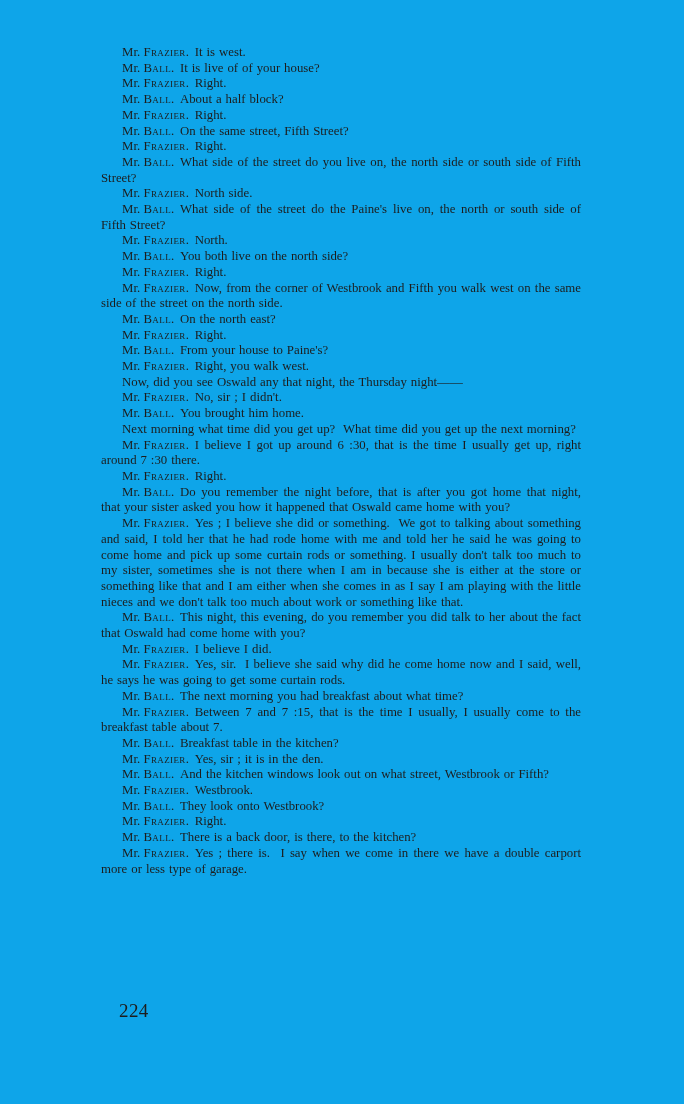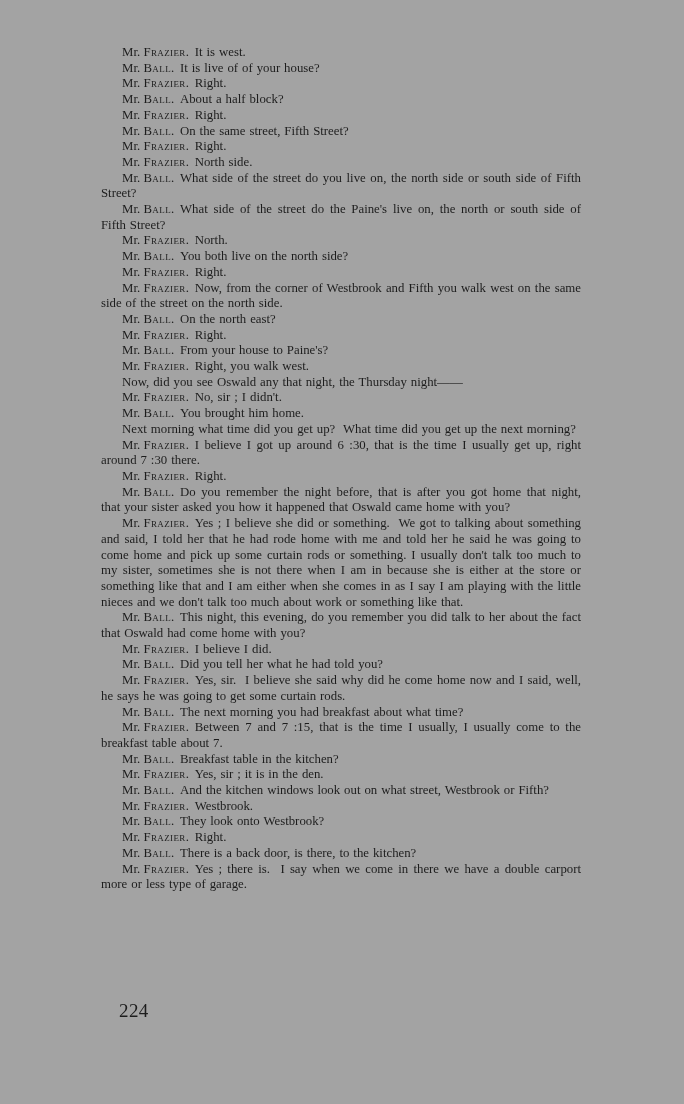--- a/index.html
+++ b/index.html
@@ -1,21 +1,21 @@
 <!DOCTYPE html>
 <html><head>
 <meta charset="utf-8">
 <style>
   html, body { margin: 0; padding: 0; background: #e8e8e8; }
   .page {
     position: relative;
     width: 684px;
     height: 1104px;
     margin: 0 auto;
-    background: #a3a3a3;
+    background: #0ea5e9;
     color: #1d1d1d;
     font-family: "Liberation Serif", "DejaVu Serif", serif;
     overflow: hidden;
   }
   .text-block {
     position: absolute;
     left: 101px;
     top: 45px;
     width: 480px;
     font-size: 12.8px;
@@ -53,23 +53,23 @@
   <p class="line"><span class="speaker"><span class="speaker-honorific">Mr.</span><span class="speaker-surname">Frazier.</span></span><span class="utterance">Right.</span></p>
 
   <p class="line"><span class="speaker"><span class="speaker-honorific">Mr.</span><span class="speaker-surname">Ball.</span></span><span class="utterance">About a half block?</span></p>
 
   <p class="line"><span class="speaker"><span class="speaker-honorific">Mr.</span><span class="speaker-surname">Frazier.</span></span><span class="utterance">Right.</span></p>
 
   <p class="line"><span class="speaker"><span class="speaker-honorific">Mr.</span><span class="speaker-surname">Ball.</span></span><span class="utterance">On the same street, Fifth Street?</span></p>
 
   <p class="line"><span class="speaker"><span class="speaker-honorific">Mr.</span><span class="speaker-surname">Frazier.</span></span><span class="utterance">Right.</span></p>
 
+  <p class="line"><span class="speaker"><span class="speaker-honorific">Mr.</span><span class="speaker-surname">Ball.</span></span><span class="utterance">What side of the street do you live on, the north side or south side of Fifth Street?</span></p>
+
   <p class="line"><span class="speaker"><span class="speaker-honorific">Mr.</span><span class="speaker-surname">Frazier.</span></span><span class="utterance">North side.</span></p>
-
-  <p class="line"><span class="speaker"><span class="speaker-honorific">Mr.</span><span class="speaker-surname">Ball.</span></span><span class="utterance">What side of the street do you live on, the north side or south side of Fifth Street?</span></p>
 
   <p class="line"><span class="speaker"><span class="speaker-honorific">Mr.</span><span class="speaker-surname">Ball.</span></span><span class="utterance">What side of the street do the Paine's live on, the north or south side of Fifth Street?</span></p>
 
   <p class="line"><span class="speaker"><span class="speaker-honorific">Mr.</span><span class="speaker-surname">Frazier.</span></span><span class="utterance">North.</span></p>
 
   <p class="line"><span class="speaker"><span class="speaker-honorific">Mr.</span><span class="speaker-surname">Ball.</span></span><span class="utterance">You both live on the north side?</span></p>
 
   <p class="line"><span class="speaker"><span class="speaker-honorific">Mr.</span><span class="speaker-surname">Frazier.</span></span><span class="utterance">Right.</span></p>
 
 
@@ -98,21 +98,20 @@
   <p class="line"><span class="speaker"><span class="speaker-honorific">Mr.</span><span class="speaker-surname">Frazier.</span></span><span class="utterance">Right.</span></p>
 
   <p class="line"><span class="speaker"><span class="speaker-honorific">Mr.</span><span class="speaker-surname">Ball.</span></span><span class="utterance">Do you remember the night before, that is after you got home that night, that your sister asked you how it happened that Oswald came home with you?</span></p>
 
   <p class="line"><span class="speaker"><span class="speaker-honorific">Mr.</span><span class="speaker-surname">Frazier.</span></span><span class="utterance">Yes ; I believe she did or something.&nbsp; We got to talking about something and said, I told her that he had rode home with me and told her he said he was going to come home and pick up some curtain rods or something. I usually don't talk too much to my sister, sometimes she is not there when I am in because she is either at the store or something like that and I am either when she comes in as I say I am playing with the little nieces and we don't talk too much about work or something like that.</span></p>
 
   <p class="line"><span class="speaker"><span class="speaker-honorific">Mr.</span><span class="speaker-surname">Ball.</span></span><span class="utterance">This night, this evening, do you remember you did talk to her about the fact that Oswald had come home with you?</span></p>
 
   <p class="line"><span class="speaker"><span class="speaker-honorific">Mr.</span><span class="speaker-surname">Frazier.</span></span><span class="utterance">I believe I did.</span></p>
 
-  <p class="line"><span class="speaker"><span class="speaker-honorific">Mr.</span><span class="speaker-surname">Ball.</span></span><span class="utterance">Did you tell her what he had told you?</span></p>
 
   <p class="line"><span class="speaker"><span class="speaker-honorific">Mr.</span><span class="speaker-surname">Frazier.</span></span><span class="utterance">Yes, sir.&nbsp; I believe she said why did he come home now and I said, well, he says he was going to get some curtain rods.</span></p>
 
   <p class="line"><span class="speaker"><span class="speaker-honorific">Mr.</span><span class="speaker-surname">Ball.</span></span><span class="utterance">The next morning you had breakfast about what time?</span></p>
 
   <p class="line"><span class="speaker"><span class="speaker-honorific">Mr.</span><span class="speaker-surname">Frazier.</span></span><span class="utterance">Between 7 and 7 :15, that is the time I usually, I usually come to the breakfast table about 7.</span></p>
 
   <p class="line"><span class="speaker"><span class="speaker-honorific">Mr.</span><span class="speaker-surname">Ball.</span></span><span class="utterance">Breakfast table in the kitchen?</span></p>
 
   <p class="line"><span class="speaker"><span class="speaker-honorific">Mr.</span><span class="speaker-surname">Frazier.</span></span><span class="utterance">Yes, sir ; it is in the den.</span></p>

